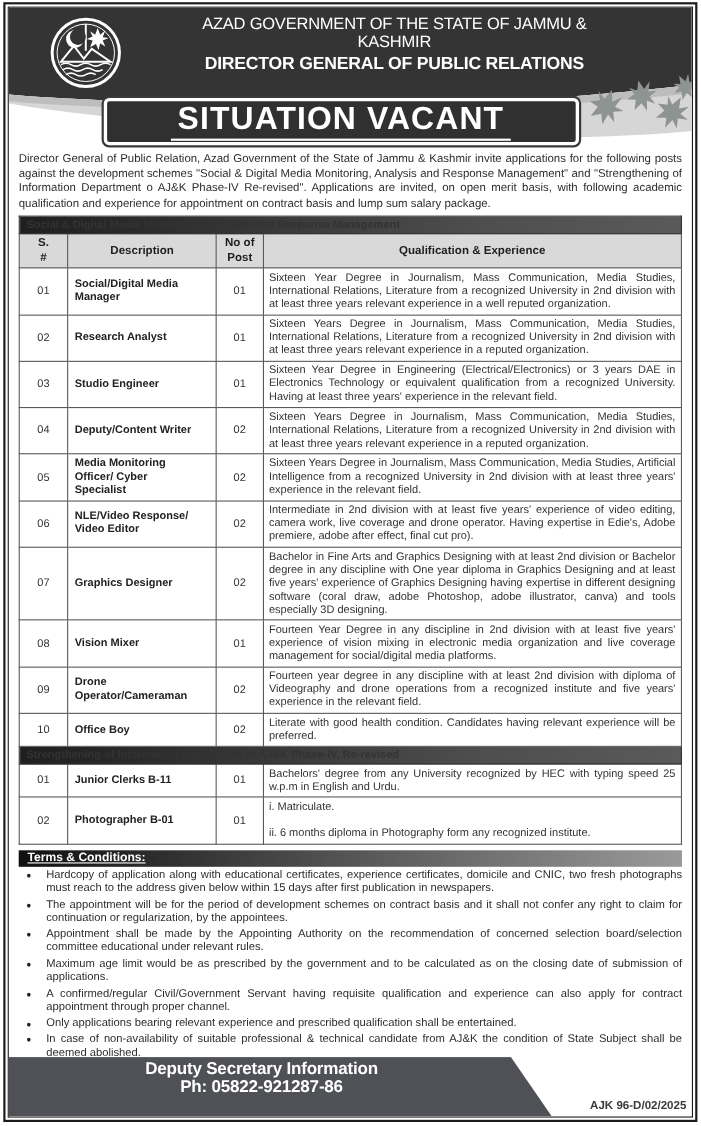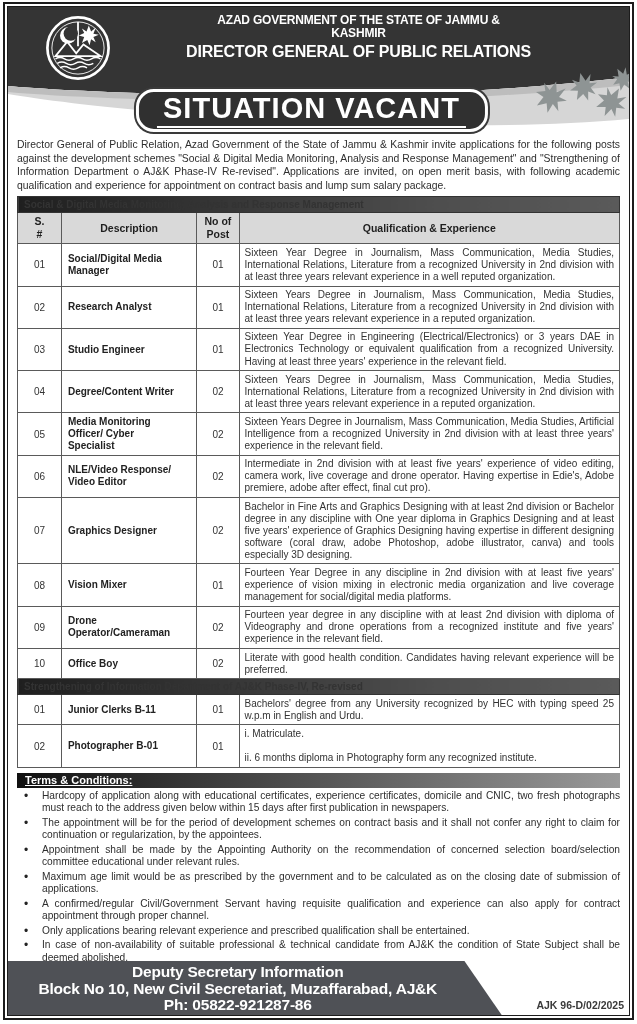--- a/index.html
+++ b/index.html
@@ -6,24 +6,24 @@
   html,body { width:637px; height:1024px; background:#fff; overflow:hidden;
               font-family:"Liberation Sans", sans-serif; }
   .ad { margin:2px 3px; height:1018px; border:2px solid #1c1c1c; padding:2px; background:#fff; }
   .ad-inner { height:100%; border:1px solid #1c1c1c; background:#fff; overflow:hidden; position:relative; }
 
   
   .masthead { position:relative; height:128px; overflow:hidden; }
   .swoosh { position:absolute; inset:0; width:100%; height:100%; }
   .emblem { position:absolute; left:34px; top:5px; width:72px; height:72px; z-index:3; }
   .mast-text { position:relative; z-index:2; padding:7px 30px 0 110px; text-align:center; color:#fff; }
-  .mast-text .t1 { font-size:12px; font-weight:700; letter-spacing:-0.2px; line-height:1.12; }
+  .mast-text .t1 { font-size:15px; font-weight:400; letter-spacing:-0.2px; line-height:1.12; }
   .mast-text .t2 { font-size:16px;  font-weight:700; letter-spacing:-0.2px; line-height:1.2; margin-top:1px; }
   .sv-box { position:absolute; z-index:4; left:50%; transform:translateX(-52%); top:82px;
-            width:352px; height:43px; background:#303030; border:3px solid #fff; border-radius:18px;
+            width:432px; height:43px; background:#303030; border:3px solid #fff; border-radius:5px;
             box-shadow:0 0 0 2px #3a3a3a; display:flex; align-items:center; justify-content:center; }
   .sv-text { color:#fff; font-size:29px; font-weight:800; letter-spacing:1px; line-height:1;
              border-bottom:2.5px solid #fff; padding:0 6px 3px; }
 
   
   .intro { margin:3px 9px 4px; font-size:10.4px; line-height:1.3; color:#2e2e2e; text-align:justify; }
 
   
   .vacancy-table { width:calc(100% - 18px); margin:0 9px; border-collapse:collapse; }
   .vacancy-table td, .vacancy-table th { border:1px solid #5a5a5a; }
@@ -131,21 +131,21 @@
             <td class="c-qual">Sixteen Years Degree in Journalism, Mass Communication, Media Studies, International Relations, Literature from a recognized University in 2nd division with at least three years relevant experience in a reputed organization.</td>
           </tr>
           <tr>
             <td class="c-sno">03</td>
             <td class="c-desc">Studio Engineer</td>
             <td class="c-count">01</td>
             <td class="c-qual">Sixteen Year Degree in Engineering (Electrical/Electronics) or 3 years DAE in Electronics Technology or equivalent qualification from a recognized University. Having at least three years' experience in the relevant field.</td>
           </tr>
           <tr>
             <td class="c-sno">04</td>
-            <td class="c-desc">Degree/Content Writer</td>
+            <td class="c-desc">Deputy/Content Writer</td>
             <td class="c-count">02</td>
             <td class="c-qual">Sixteen Years Degree in Journalism, Mass Communication, Media Studies, International Relations, Literature from a recognized University in 2nd division with at least three years relevant experience in a reputed organization.</td>
           </tr>
           <tr>
             <td class="c-sno">05</td>
             <td class="c-desc">Media Monitoring Officer/ Cyber Specialist</td>
             <td class="c-count">02</td>
             <td class="c-qual">Sixteen Years Degree in Journalism, Mass Communication, Media Studies, Artificial Intelligence from a recognized University in 2nd division with at least three years' experience in the relevant field.</td>
           </tr>
           <tr>
@@ -210,20 +210,19 @@
         <li>Only applications bearing relevant experience and prescribed qualification shall be entertained.</li>
         <li>In case of non-availability of suitable professional &amp; technical candidate from AJ&amp;K the condition of State Subject shall be deemed abolished.</li>
         <li>Only short listed candidates will be called for test/interview.</li>
         <li>Incomplete application and those received after the due date will not be entertained.</li>
         <li>No TA/DA will be admissible for attending the test/interview.</li>
       </ul>
 
     <div class="footer-zone">
       <div class="footer-banner">
         <div>Deputy Secretary Information</div>
-        <div>Block No 10, New Civil Secretariat, Muzaffarabad, AJ&amp;K</div>
         <div>Ph: 05822-921287-86</div>
       </div>
       <span class="ref">AJK 96-D/02/2025</span>
     </div>
 
   </div>
 </div>
 
 </body></html>

